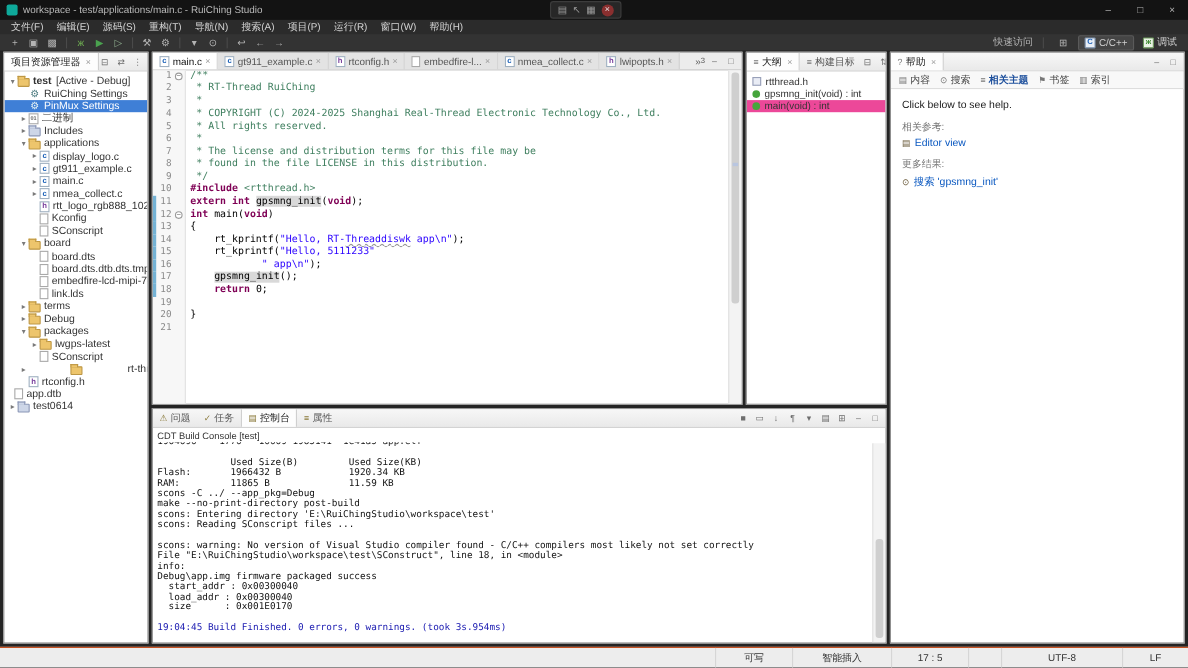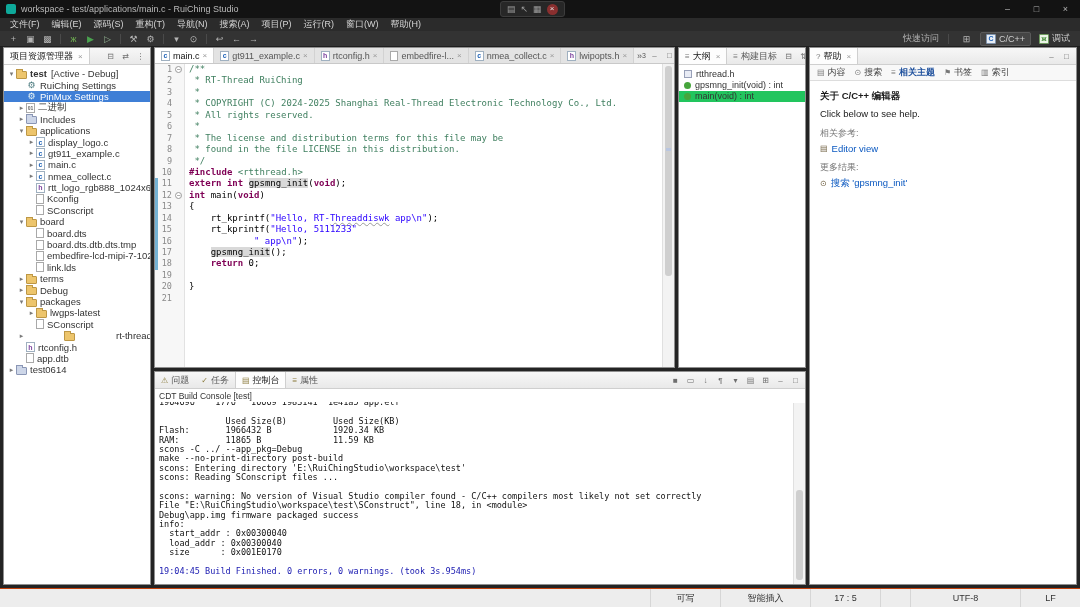--- a/index.html
+++ b/index.html
@@ -30,21 +30,21 @@
   .qa { color:#b4b4b4; font-size:9px; }
   .persp-wrap { display:flex; align-items:center; gap:3px; }
   .persp { display:flex; align-items:center; gap:3px; padding:1px 5px; border-radius:2px; color:#cfcfcf; font-size:9px; }
   .persp.active { background:#454545; border:1px solid #5a5a5a; }
   .pico { width:10px; height:10px; background:#e8eef6; border:1px solid #7f93ad; color:#1d62b8; font:bold 7px "Liberation Sans",sans-serif; display:flex; align-items:center; justify-content:center; border-radius:1px; }
   .pico.debug { background:#eaf4e6; border-color:#6f9a5f; color:#3f8a33; }
 
   
   .main { height:541px; display:flex; gap:3px; padding:0 3px 3px; background:#242424; }
   .panel { background:#ffffff; border:1px solid #8f8f8f; display:flex; flex-direction:column; overflow:hidden; }
-  .explorer { width:148px; flex:none; }
+  .explorer { width:132px; flex:none; }
   .center { flex:1; min-width:0; display:flex; flex-direction:column; gap:3px; }
   .editor-region { flex:1; min-height:0; display:flex; gap:3px; }
   .outline { width:128px; flex:none; }
   .help { width:268px; flex:none; }
   .console { height:214px; flex:none; position:relative; }
 
   
   .phead { height:17px; background:linear-gradient(#f7f7f7,#e9e9e9); border-bottom:1px solid #cfcfcf; display:flex; align-items:stretch; flex:none; }
   .vtab { display:flex; align-items:center; gap:3px; padding:0 6px; font-size:9px; color:#555; white-space:nowrap; }
   .vtab.sel { background:#fdfdfd; border-right:1px solid #cfcfcf; color:#1a1a1a; }
@@ -101,21 +101,21 @@
   .seg-hl { color:#000; background:#d9d9d9; }
   .seg-sw { color:#2a00ff; text-decoration:underline; text-decoration-style:wavy; text-decoration-color:#999; }
   .vscroll { width:12px; background:#f3f3f3; border-left:1px solid #e0e0e0; position:relative; flex:none; }
   .vthumb { position:absolute; top:2px; left:2px; right:2px; height:210px; background:#cfcfcf; border-radius:3px; }
   .omark { position:absolute; left:3px; right:3px; height:3px; background:#b9c6e0; }
   .omark.m1 { top:84px; }
 
   
   .olist { padding-top:3px; flex:1; }
   .orow { display:flex; align-items:center; height:11.4px; font-size:9px; color:#333; white-space:nowrap; padding-left:5px; gap:4px; }
-  .orow.sel { background:#22c55e; }
+  .orow.sel { background:#ec4899; }
   .odot { width:7px; height:7px; border-radius:50%; background:#46a53c; flex:none; }
   .oinc { width:8px; height:8px; background:#e9ecf5; border:1px solid #98a0b8; flex:none; }
 
   
   .ctabs-left { display:flex; align-items:stretch; }
   .ctab { display:flex; align-items:center; gap:3px; padding:0 6px; font-size:9px; color:#555; white-space:nowrap; }
   .ctab.sel { background:#fdfdfd; border-right:1px solid #cfcfcf; border-left:1px solid #cfcfcf; color:#1a1a1a; }
   .ctab .tico { font-size:8px; color:#8a7a3a; }
   .ctitle { height:13px; font-size:8.5px; color:#333; padding:2px 0 0 4px; flex:none; }
   .cbody { flex:1; min-height:0; overflow:hidden; font:8.5px/9.4px "DejaVu Sans Mono",monospace; padding:0 4px; color:#111; }
@@ -347,21 +347,21 @@
         <div class="trow" data-name="tree-item" style="padding-left: 13px; gap: 38px;">
           <span class="arrow" data-name="chevron-right-icon">▸</span>
           <span class="ic ic-folder" data-name="folder-icon"></span>
           <span class="tlabel" data-name="tree-item-label">rt-thread</span>
         </div>
         <div class="trow" data-name="tree-item" style="padding-left: 13px;">
           <span class="arrow" data-name="tree-spacer"></span>
           <span class="ic ic-letter h" data-name="h-file-icon">h</span>
           <span class="tlabel" data-name="tree-item-label">rtconfig.h</span>
         </div>
-        <div class="trow" data-name="tree-item" style="padding-left: 13px;">
+        <div class="trow" data-name="tree-item" style="">
           <span class="arrow" data-name="tree-spacer"></span>
           <span class="ic ic-file" data-name="file-icon"></span>
           <span class="tlabel" data-name="tree-item-label">app.dtb</span>
         </div>
         <div class="trow" data-name="tree-item" style="padding-left: 3px;">
           <span class="arrow" data-name="chevron-right-icon">▸</span>
           <span class="ic ic-folder inc" data-name="closed-project-icon"></span>
           <span class="tlabel" data-name="tree-item-label">test0614</span>
         </div>
       </div>
@@ -600,22 +600,22 @@
           <div class="cline" data-name="console-line">             Used Size(B)         Used Size(KB)</div>
           <div class="cline" data-name="console-line">Flash:       1966432 B            1920.34 KB</div>
           <div class="cline" data-name="console-line">RAM:         11865 B              11.59 KB</div>
           <div class="cline" data-name="console-line">scons -C ../ --app_pkg=Debug</div>
           <div class="cline" data-name="console-line">make --no-print-directory post-build</div>
           <div class="cline" data-name="console-line">scons: Entering directory 'E:\RuiChingStudio\workspace\test'</div>
           <div class="cline" data-name="console-line">scons: Reading SConscript files ...</div>
           <div class="cline" data-name="console-line"></div>
           <div class="cline" data-name="console-line">scons: warning: No version of Visual Studio compiler found - C/C++ compilers most likely not set correctly</div>
           <div class="cline" data-name="console-line">File "E:\RuiChingStudio\workspace\test\SConstruct", line 18, in &lt;module&gt;</div>
+          <div class="cline" data-name="console-line">info:</div>
           <div class="cline" data-name="console-line">Debug\app.img firmware packaged success</div>
-          <div class="cline" data-name="console-line">info:</div>
           <div class="cline" data-name="console-line">  start_addr : 0x00300040</div>
           <div class="cline" data-name="console-line">  load_addr : 0x00300040</div>
           <div class="cline" data-name="console-line">  size      : 0x001E0170</div>
           <div class="cline" data-name="console-line"></div>
           <div class="cline info" data-name="console-line">19:04:45 Build Finished. 0 errors, 0 warnings. (took 3s.954ms)</div>
         </div>
       <div class="cscroll" data-name="console-scrollbar">
         <div class="cthumb" data-name="console-scrollbar-thumb"></div>
       </div>
     </div>
@@ -649,21 +649,20 @@
         <div class="hnav" data-name="help-nav-bookmark">
           <span class="nico" data-name="bookmark-icon">⚑</span>
           <span data-name="help-nav-label">书签</span>
         </div>
         <div class="hnav" data-name="help-nav-index">
           <span class="nico" data-name="index-icon">▥</span>
           <span data-name="help-nav-label">索引</span>
         </div>
       </div>
     <div class="help-body" data-name="help-body">
-      <div class="hb-head" data-name="help-heading">关于 C/C++ 编辑器</div>
       <div class="hb-text" data-name="help-subtext">Click below to see help.</div>
       <div class="hb-sec" data-name="help-section-label">相关参考:</div>
       <div class="hlink" data-name="help-link-editor-view">
         <span class="hico" data-name="book-icon">▤</span>
         <span data-name="help-link-label">Editor view</span>
       </div>
       <div class="hb-sec" data-name="help-more-results-label">更多结果:</div>
       <div class="hlink" data-name="help-link-search">
         <span class="hico" data-name="search-icon">⊙</span>
         <span data-name="help-search-link-label">搜索 'gpsmng_init'</span>

